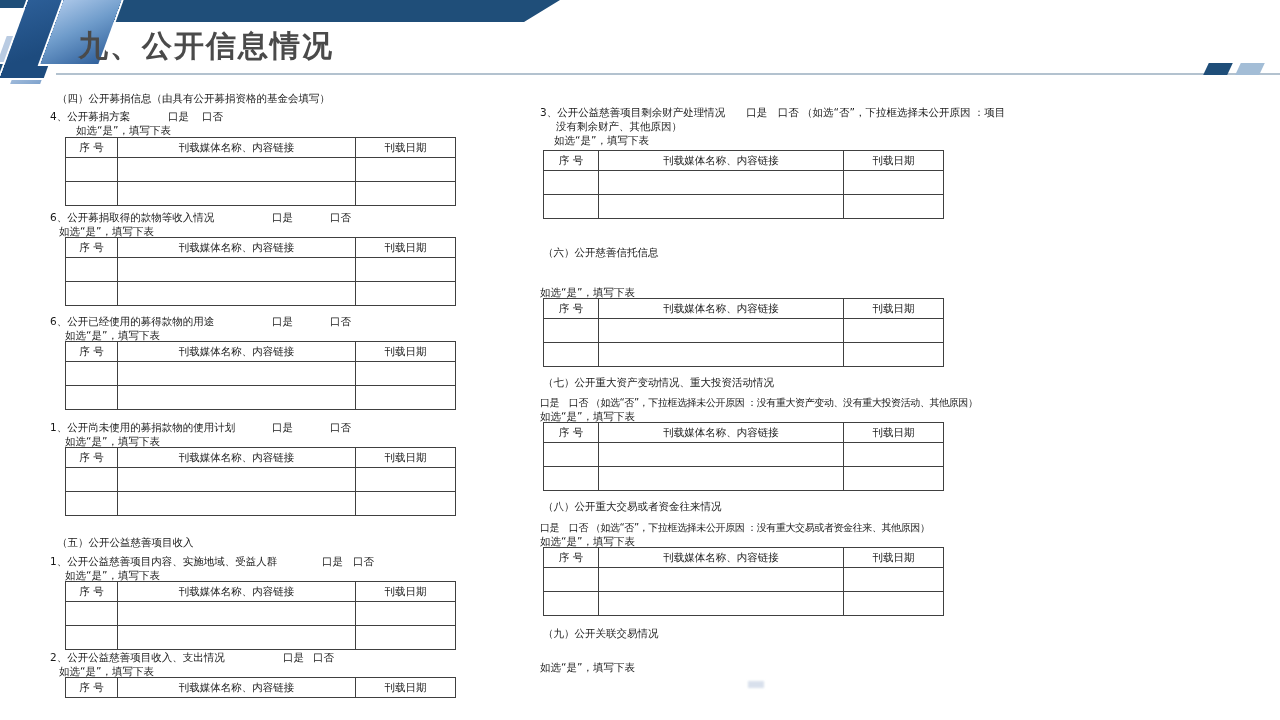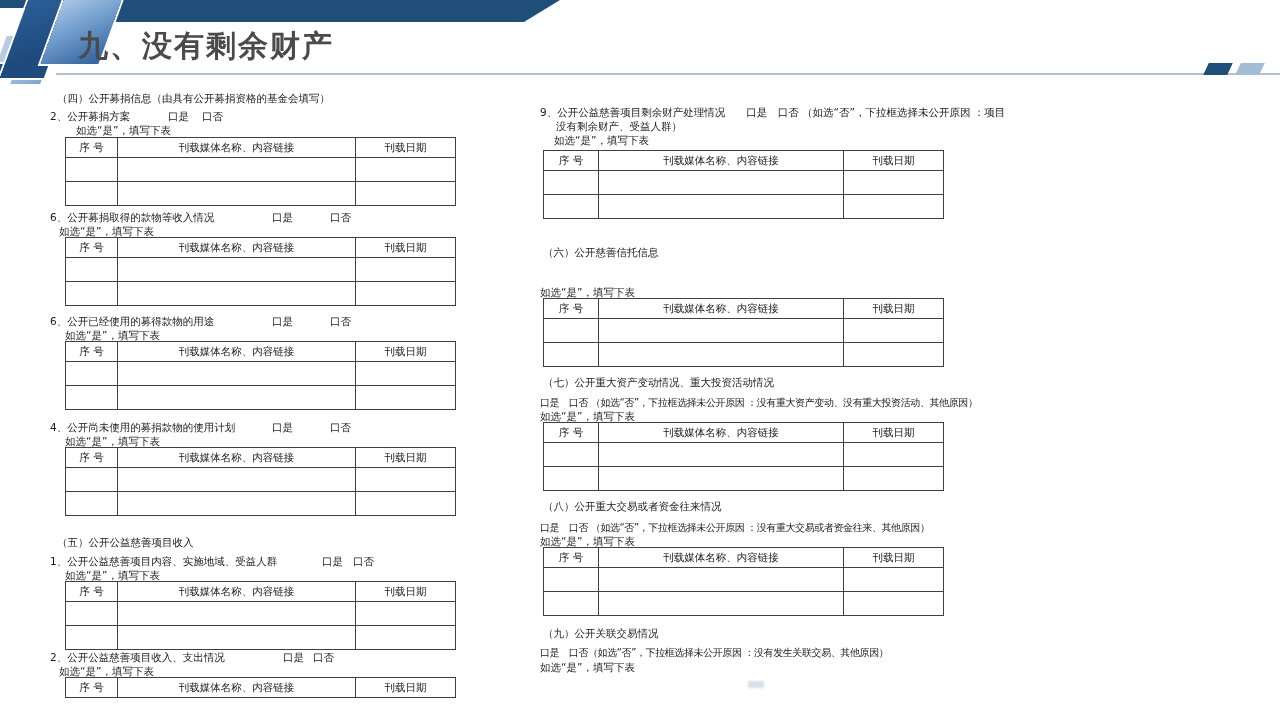--- a/index.html
+++ b/index.html
@@ -46,31 +46,31 @@
 </style>
 </head>
 <body>
 
 <div class="banner"></div>
 <div class="deco deco-tiny-dark"></div>
 <div class="deco deco-small-light"></div>
 <div class="deco deco-small-mid"></div>
 <div class="deco deco-dark-tall"></div>
 <div class="deco deco-grad-big"></div>
-<div class="page-title">九、没有剩余财产</div>
+<div class="page-title">九、公开信息情况</div>
 <div class="title-rule"></div>
 <div class="tr-par tr-par-dark"></div>
 <div class="tr-par tr-par-light"></div>
 
 <div class="col col-left">
 
   <div class="line sh" style="top:92px;left:7px">（四）公开募捐信息（由具有公开募捐资格的基金会填写）</div>
 
   <div class="line" style="top:110px">
-    <span>2、公开募捐方案</span>
+    <span>4、公开募捐方案</span>
     <span class="yn" style="left:118px">口是</span>
     <span class="yn" style="left:152px">口否</span>
   </div>
   <div class="line" style="top:124px;left:26px">如选“是”，填写下表</div>
   <table class="ftable" style="top:137px;left:15px">
     <colgroup>
         <col style="width:52px">
         <col style="width:238px">
         <col style="width:100px">
       </colgroup>
@@ -149,21 +149,21 @@
         </tr>
       <tr class="b">
           <td></td>
           <td></td>
           <td></td>
         </tr>
     </tbody>
   </table>
 
   <div class="line" style="top:421px">
-    <span>4、公开尚未使用的募捐款物的使用计划</span>
+    <span>1、公开尚未使用的募捐款物的使用计划</span>
     <span class="yn" style="left:222px">口是</span>
     <span class="yn" style="left:280px">口否</span>
   </div>
   <div class="line" style="top:435px;left:15px">如选“是”，填写下表</div>
   <table class="ftable" style="top:447px;left:15px">
     <colgroup>
         <col style="width:52px">
         <col style="width:238px">
         <col style="width:100px">
       </colgroup>
@@ -237,22 +237,22 @@
         <td>刊载媒体名称、内容链接</td>
         <td>刊载日期</td>
       </tr>
     </tbody>
   </table>
 
 </div>
 
 <div class="col col-right">
 
-  <div class="line" style="top:106px;left:2px">9、公开公益慈善项目剩余财产处理情况　　口是　口否 （如选“否”，下拉框选择未公开原因 ：项目</div>
-  <div class="line" style="top:120px;left:18px">没有剩余财产、受益人群）</div>
+  <div class="line" style="top:106px;left:2px">3、公开公益慈善项目剩余财产处理情况　　口是　口否 （如选“否”，下拉框选择未公开原因 ：项目</div>
+  <div class="line" style="top:120px;left:18px">没有剩余财产、其他原因）</div>
   <div class="line" style="top:134px;left:16px">如选“是”，填写下表</div>
   <table class="ftable" style="top:150px;left:5px">
     <colgroup>
         <col style="width:55px">
         <col style="width:245px">
         <col style="width:100px">
       </colgroup>
     <tbody>
       <tr class="h">
         <td>序 号</td>
@@ -349,18 +349,17 @@
         </tr>
       <tr class="b">
           <td></td>
           <td></td>
           <td></td>
         </tr>
     </tbody>
   </table>
 
   <div class="line sh" style="top:627px;left:5px">（九）公开关联交易情况</div>
-  <div class="line opts" style="top:646px;left:2px">口是　口否（如选“否”，下拉框选择未公开原因 ：没有发生关联交易、其他原因）</div>
   <div class="line" style="top:661px;left:2px">如选“是”，填写下表</div>
 
 </div>
 
 <div class="footer-mark"></div>
 
 </body></html>

